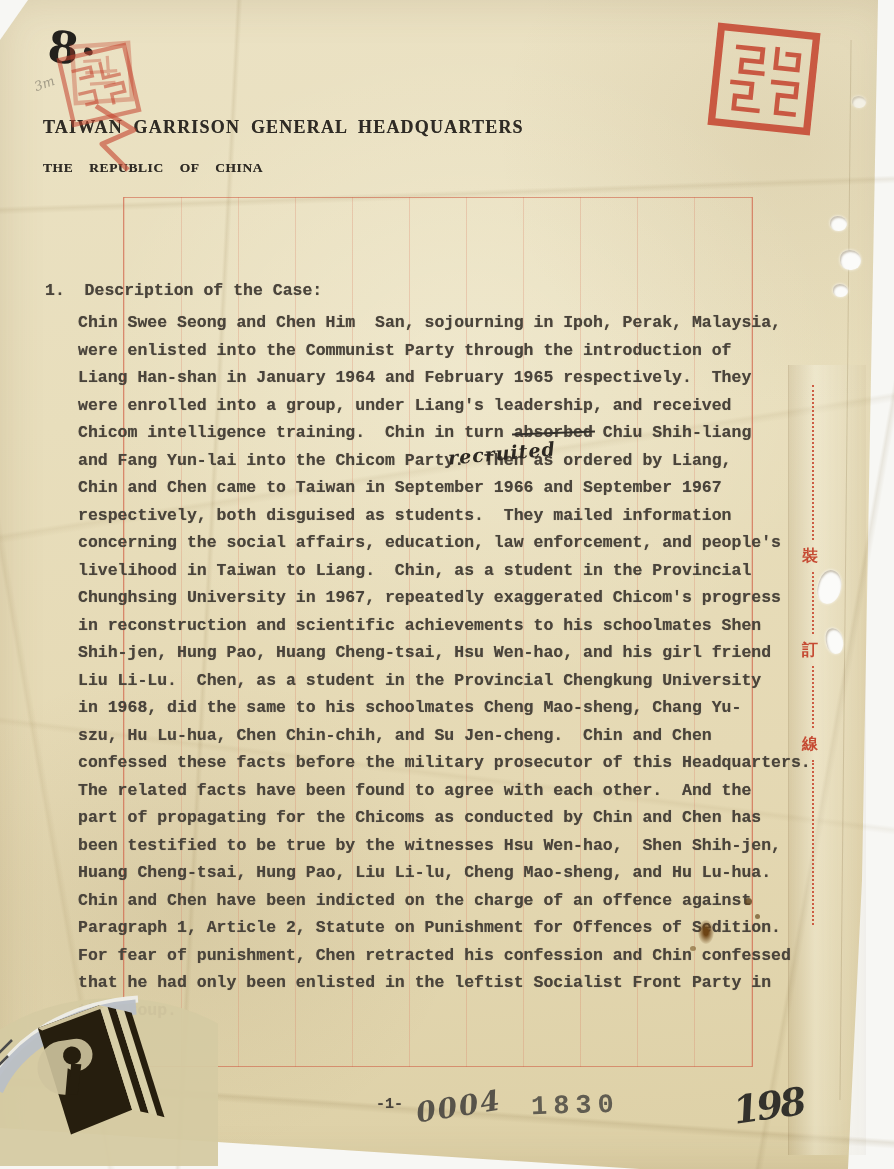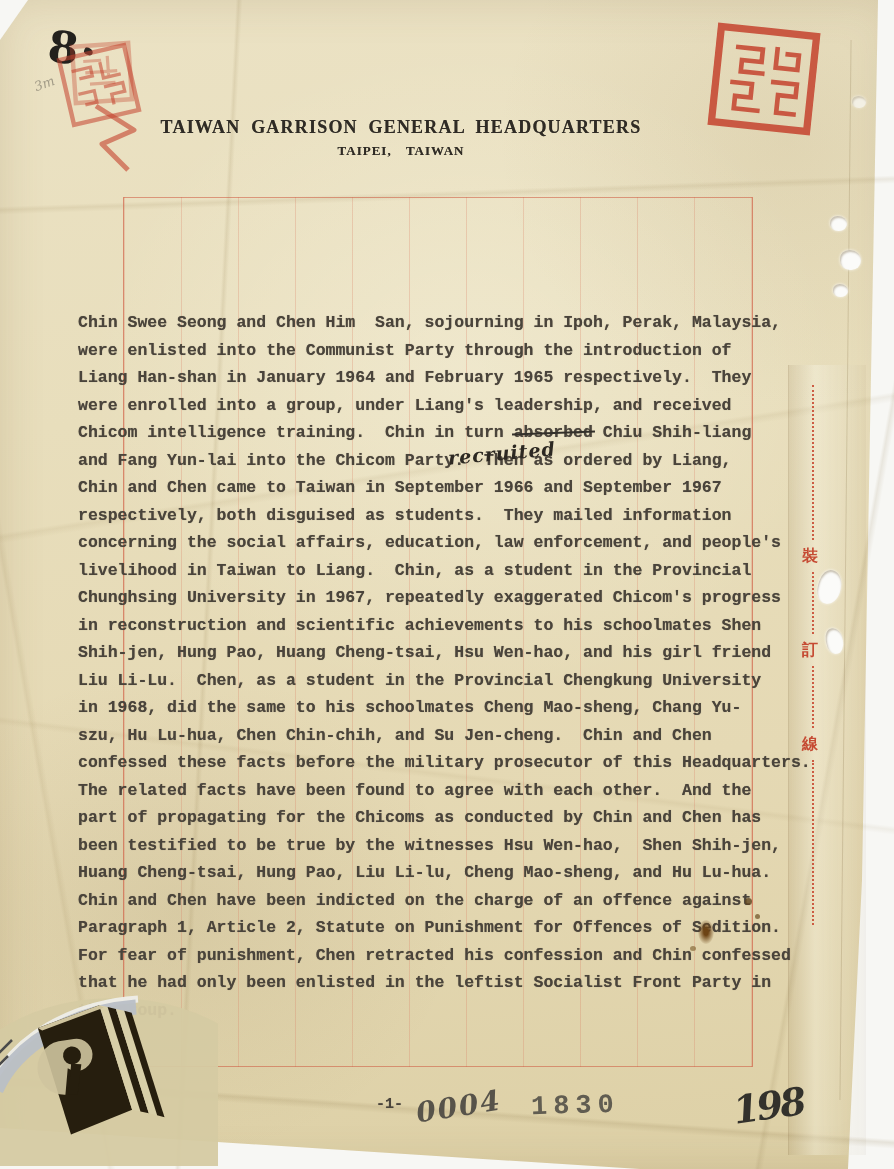--- a/index.html
+++ b/index.html
@@ -43,21 +43,21 @@
     background:repeating-linear-gradient(90deg, rgba(216,118,92,.26) 0 1px, transparent 1px 57px);
   }
 
   
   .bind-seg { position:absolute; left:812px; width:0; border-left:2px dotted rgba(196,58,34,.8); }
   .bind-char { position:absolute; left:799px; width:22px; color:#c23b24; font-size:16px; font-weight:bold; text-align:center; font-family:sans-serif; opacity:.9; }
 
   
   .typed { font-family:"Liberation Mono","DejaVu Sans Mono",monospace; color:#4a443b; font-weight:700;
            text-shadow:0 0 .7px rgba(74,68,59,.65); white-space:pre; }
-  .hdr { position:absolute; left:66px; width:670px; text-align:center; font-family:"Liberation Serif","DejaVu Serif",serif; color:#2f2b25; font-weight:700; text-shadow:0 0 .5px rgba(47,43,37,.6); white-space:pre; }
+  .hdr { position:absolute; left:43px; width:670px; font-family:"Liberation Serif","DejaVu Serif",serif; color:#2f2b25; font-weight:700; text-shadow:0 0 .5px rgba(47,43,37,.6); white-space:pre; }
   .hdr1 { top:117px; font-size:18px; letter-spacing:1.2px; word-spacing:5px; }
   .hdr2 { top:143px; font-size:13px; letter-spacing:1px; word-spacing:3px; }
   .hdr3 { top:160px; font-size:13.5px; letter-spacing:.6px; word-spacing:4px; }
   .subject { position:absolute; left:85px; top:225px; font-size:16.5px; }
   .section { position:absolute; left:45px; top:281px; font-size:16.5px; }
   #body-lines { position:absolute; left:78px; top:309px; width:790px; font-size:16.5px; }
   .bline { height:27.5px; line-height:27.5px; }
   .struck { position:relative; }
   .struck::after { content:""; position:absolute; left:-2px; right:-2px; top:45%; height:2px; background:#33302a; transform:rotate(-2deg); }
 
@@ -117,22 +117,23 @@
 
   <div class="bind-seg" style="top:385px; height:155px;"></div>
   <div class="bind-char" style="top:546px;">裝</div>
   <div class="bind-seg" style="top:572px; height:62px;"></div>
   <div class="bind-char" style="top:640px;">訂</div>
   <div class="bind-seg" style="top:666px; height:62px;"></div>
   <div class="bind-char" style="top:734px;">線</div>
   <div class="bind-seg" style="top:760px; height:165px;"></div>
 
   <div class="hdr hdr1">TAIWAN GARRISON GENERAL HEADQUARTERS</div>
-  <div class="hdr hdr2">TAIPEI,  TAIWAN</div>
+  <div class="hdr hdr3">THE  REPUBLIC  OF  CHINA</div>
 
+  <div class="typed section">1.  Description of the Case:</div>
   <div id="body-lines" class="typed"><div class="bline">Chin Swee Seong and Chen Him  San, sojourning in Ipoh, Perak, Malaysia,</div><div class="bline">were enlisted into the Communist Party through the introduction of</div><div class="bline">Liang Han-shan in January 1964 and February 1965 respectively.  They</div><div class="bline">were enrolled into a group, under Liang's leadership, and received</div><div class="bline">Chicom intelligence training.  Chin in turn <span class="struck">absorbed</span> Chiu Shih-liang</div><div class="bline">and Fang Yun-lai into the Chicom Party.  Then as ordered by Liang,</div><div class="bline">Chin and Chen came to Taiwan in September 1966 and September 1967</div><div class="bline">respectively, both disguised as students.  They mailed information</div><div class="bline">concerning the social affairs, education, law enforcement, and people's</div><div class="bline">livelihood in Taiwan to Liang.  Chin, as a student in the Provincial</div><div class="bline">Chunghsing University in 1967, repeatedly exaggerated Chicom's progress</div><div class="bline">in reconstruction and scientific achievements to his schoolmates Shen</div><div class="bline">Shih-jen, Hung Pao, Huang Cheng-tsai, Hsu Wen-hao, and his girl friend</div><div class="bline">Liu Li-Lu.  Chen, as a student in the Provincial Chengkung University</div><div class="bline">in 1968, did the same to his schoolmates Cheng Mao-sheng, Chang Yu-</div><div class="bline">szu, Hu Lu-hua, Chen Chin-chih, and Su Jen-cheng.  Chin and Chen</div><div class="bline">confessed these facts before the military prosecutor of this Headquarters.</div><div class="bline">The related facts have been found to agree with each other.  And the</div><div class="bline">part of propagating for the Chicoms as conducted by Chin and Chen has</div><div class="bline">been testified to be true by the witnesses Hsu Wen-hao,  Shen Shih-jen,</div><div class="bline">Huang Cheng-tsai, Hung Pao, Liu Li-lu, Cheng Mao-sheng, and Hu Lu-hua.</div><div class="bline">Chin and Chen have been indicted on the charge of an offence against</div><div class="bline">Paragraph 1, Article 2, Statute on Punishment for Offences of Sedition.</div><div class="bline">For fear of punishment, Chen retracted his confession and Chin confessed</div><div class="bline">that he had only been enlisted in the leftist Socialist Front Party in</div><div class="bline">the group.</div></div>
   <div class="hand recruited">recruited</div>
 
   <div class="ink8">8</div>
   <div class="ink8-dot"></div>
   <div class="pencil-squiggle hand">3m</div>
 
   <svg class="seal seal-tl2" viewBox="0 0 100 100">
     <rect x="6" y="6" width="88" height="88" fill="none" stroke="#c5432e" stroke-width="7"></rect>
     <path d="M22 30 h28 M24 48 h50 M30 66 h40 M60 24 v30" stroke="#c5432e" stroke-width="5" fill="none"></path>

